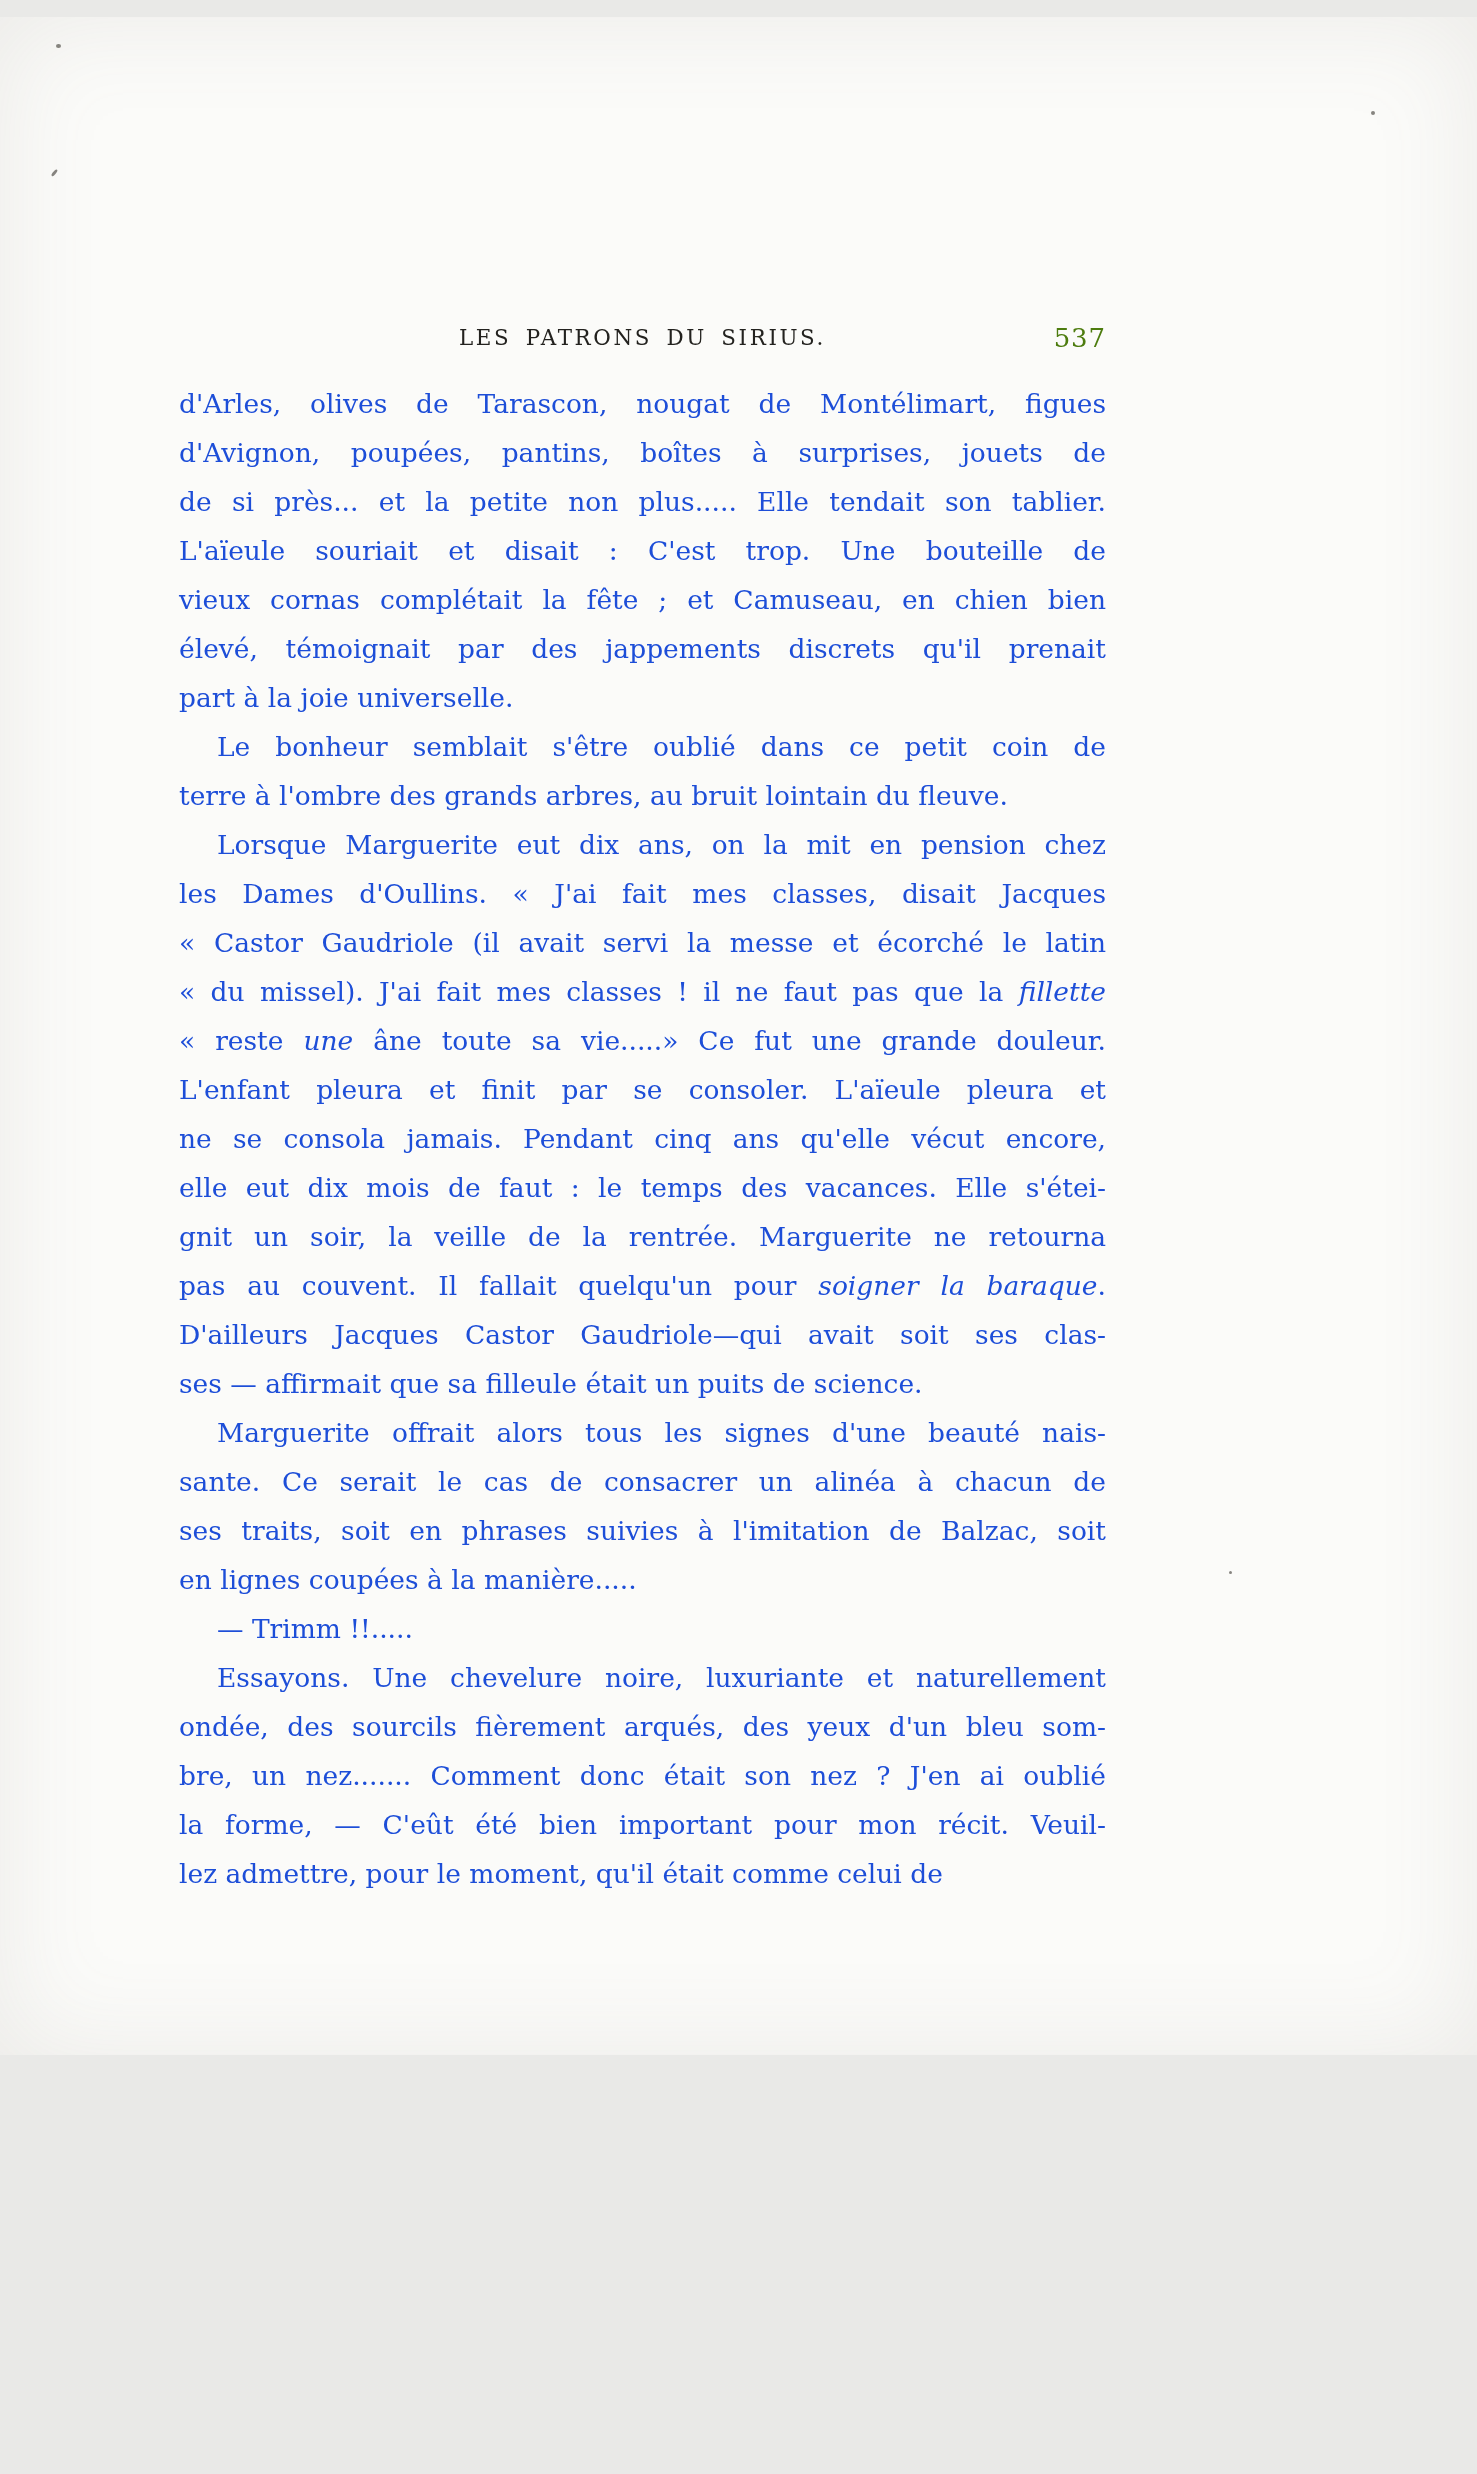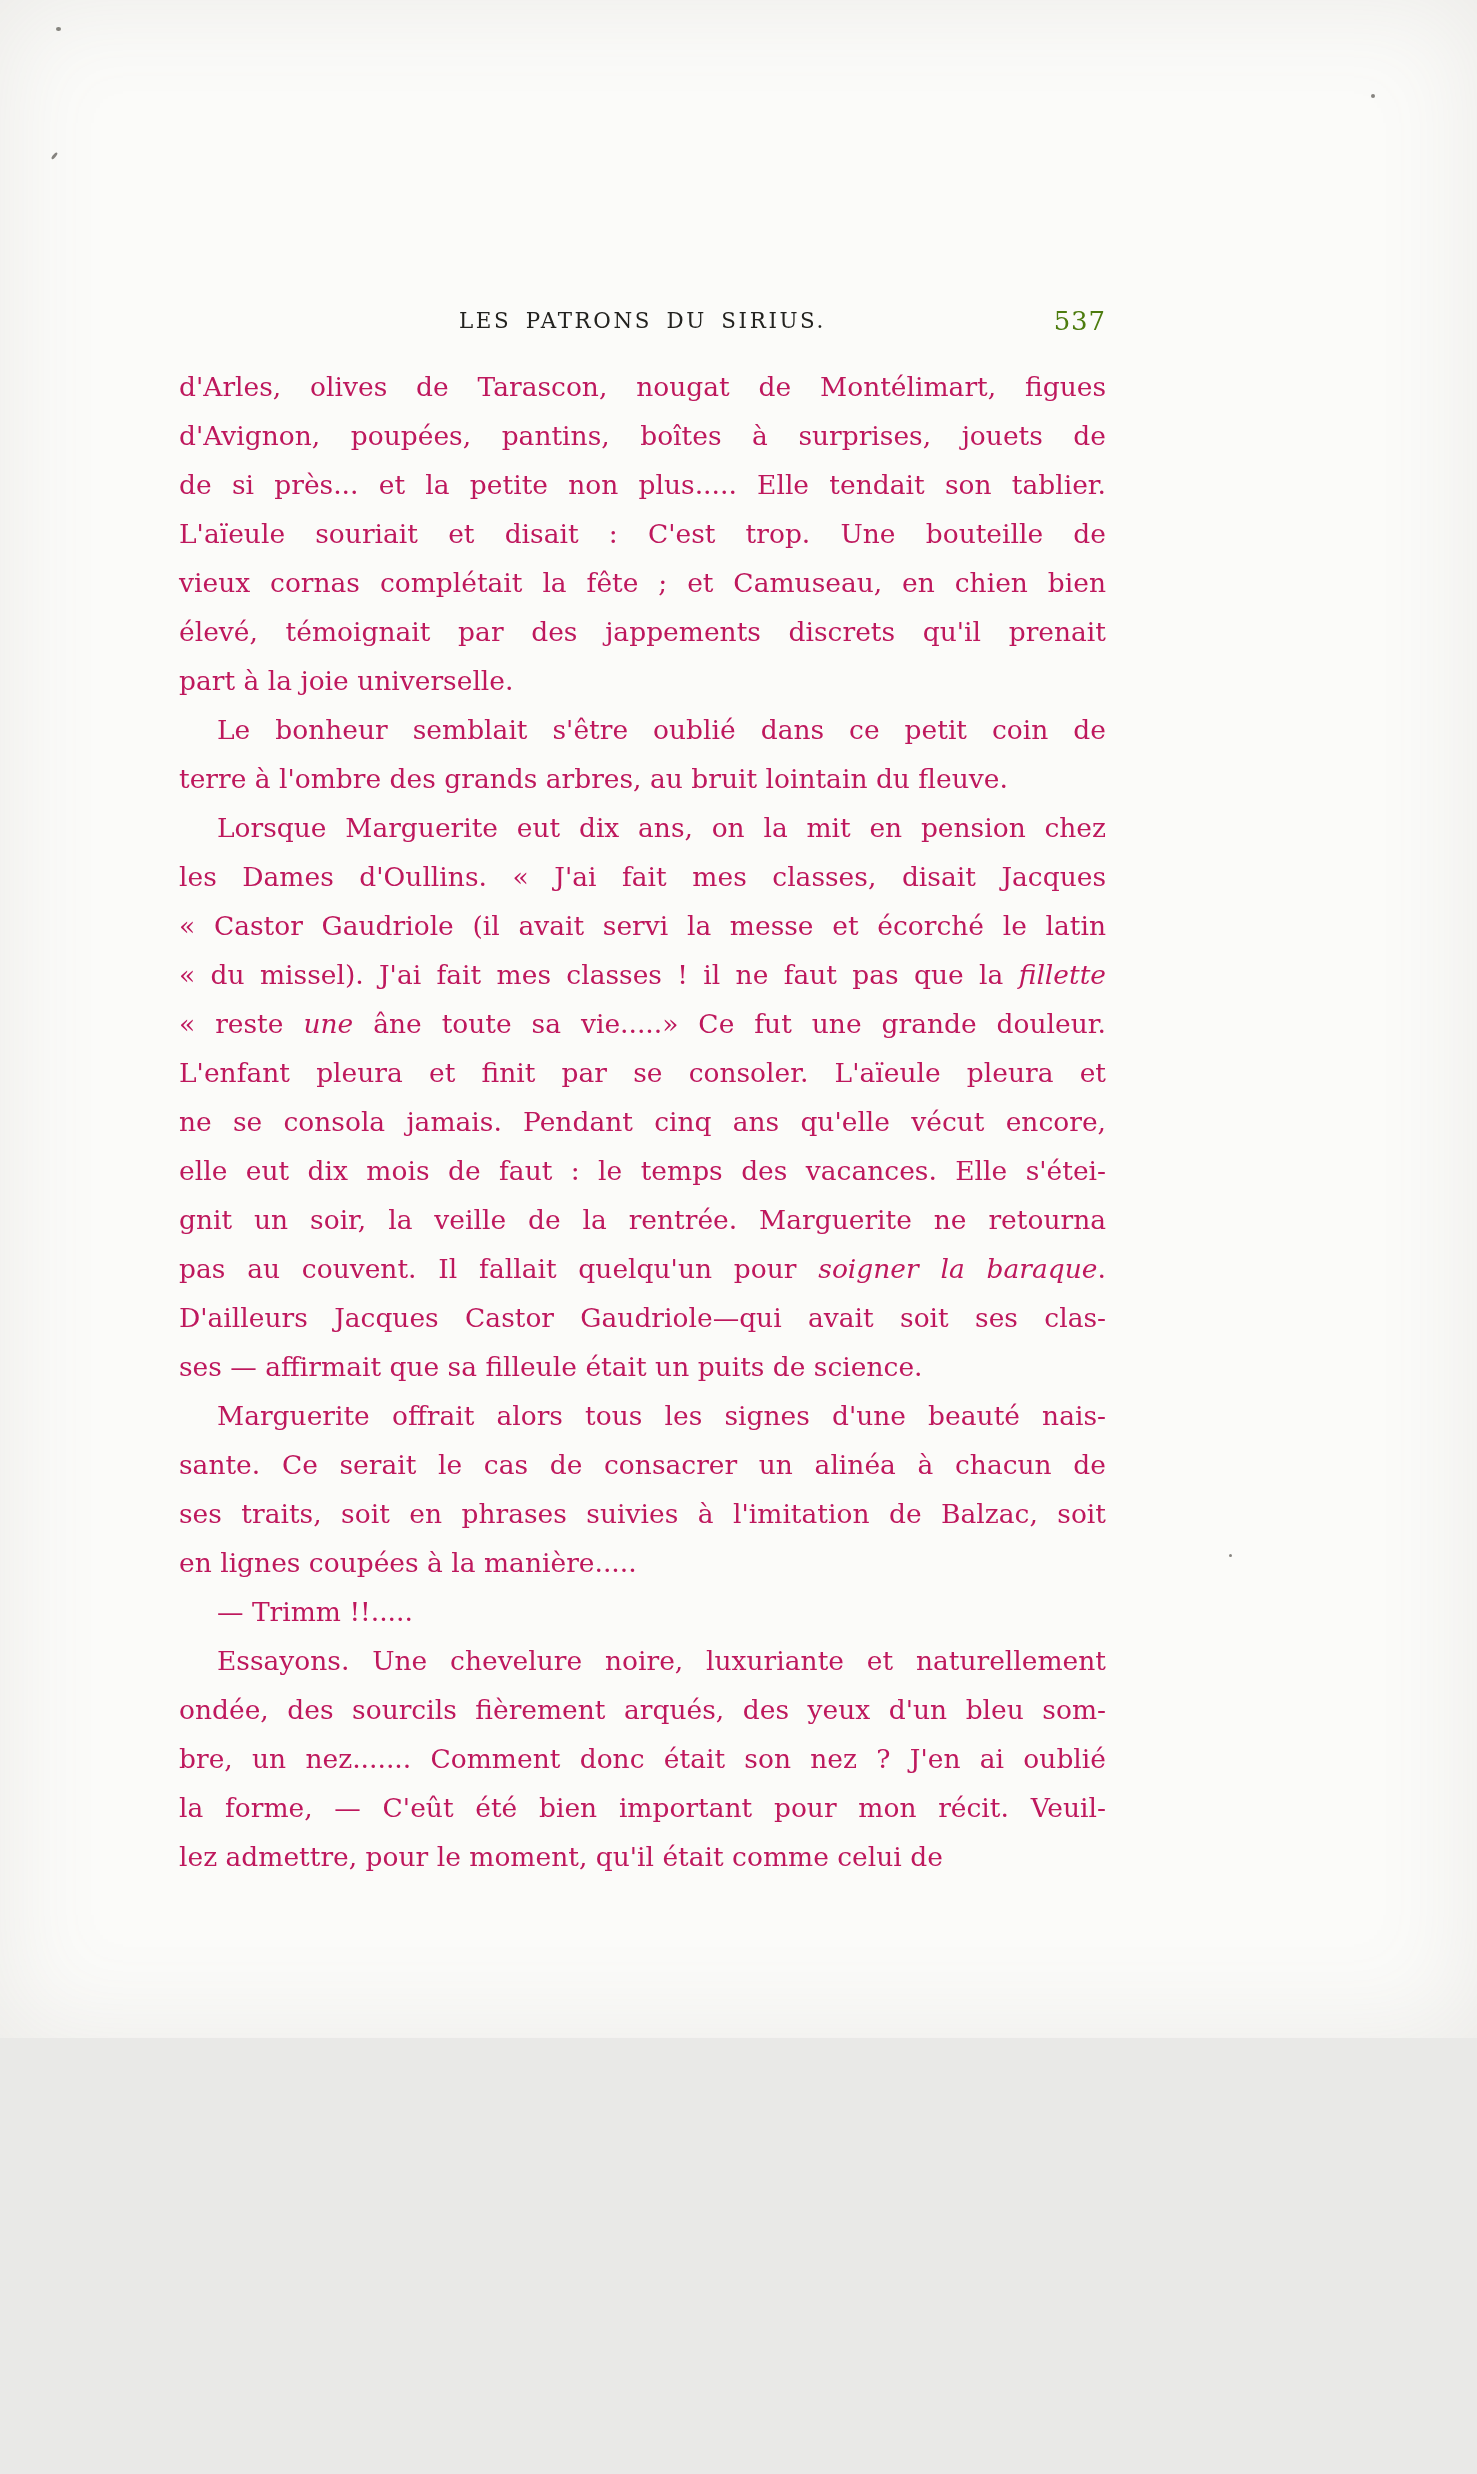--- a/index.html
+++ b/index.html
@@ -4,21 +4,21 @@
 <style>
   html, body {
     margin: 0;
     padding: 0;
     background: #e9e9e7;
   }
   .page {
     position: relative;
     width: 1477px;
     height: 2038px;
-    margin: 0 auto;
+    margin: 17px auto;
     background: #fbfbf9;
     overflow: hidden;
     font-family: "DejaVu Serif", "Liberation Serif", serif;
     color: #1c1b18;
   }
   
   .page::after {
     content: "";
     position: absolute;
     inset: 0;
@@ -52,21 +52,21 @@
     color: #4d7c0f;
   }
 
   .text-block {
     position: absolute;
     top: 362px;
     left: 179px;
     width: 927px;
     font-size: 26.5px;
     line-height: 49px;
-    color: #be185d;
+    color: #1d4ed8;
   }
   .paragraph { margin: 0; }
   .line {
     text-align: justify;
     text-align-last: justify;
     white-space: normal;
   }
   .line.last { text-align-last: left; }
   .line.indent { text-indent: 38px; }
   .line i { font-style: italic; }

